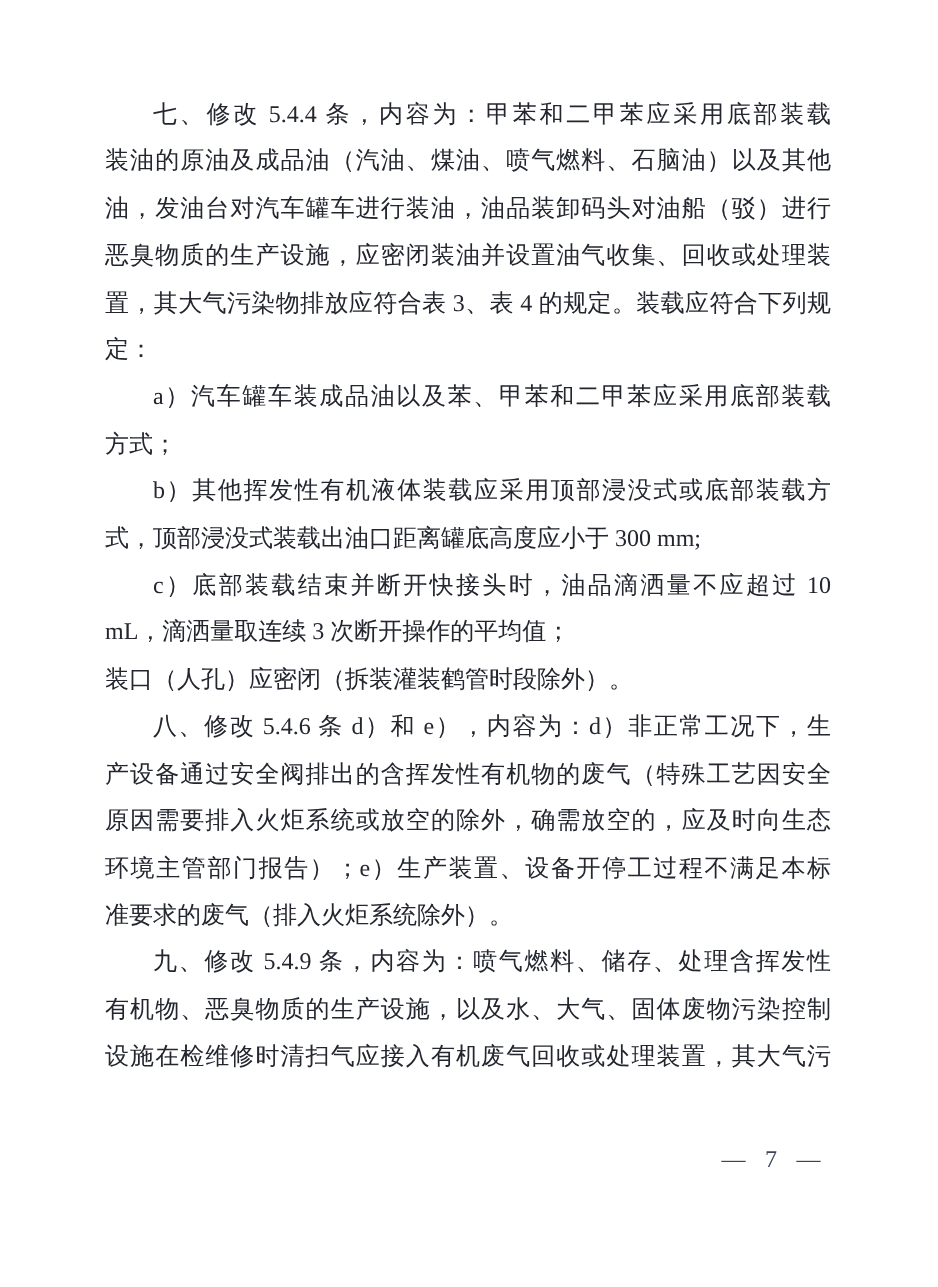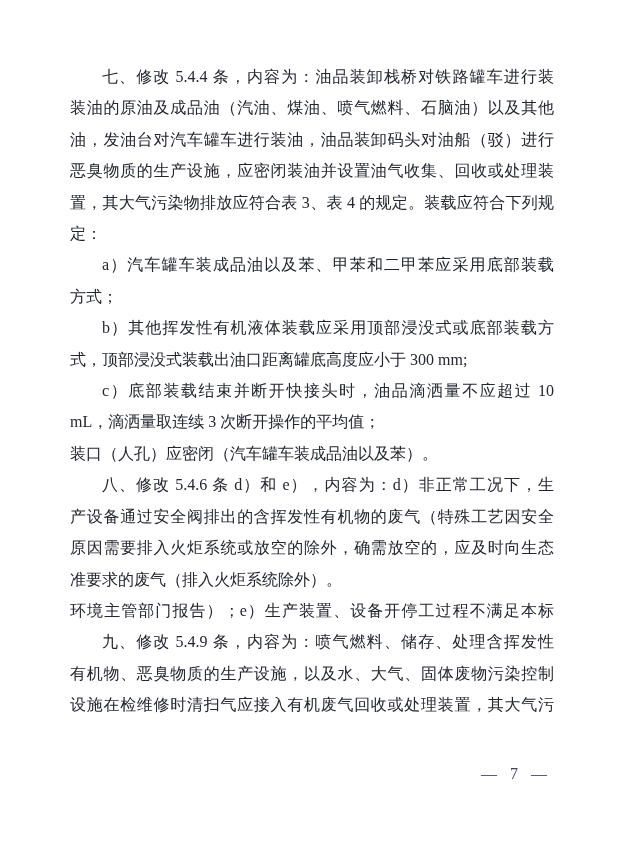--- a/index.html
+++ b/index.html
@@ -47,38 +47,38 @@
     letter-spacing: 2px;
     word-spacing: 5px;
     white-space: nowrap;
   }
 </style>
 </head>
 <body>
 
 <div class="page">
   <div class="body-text">
-    <div class="line j ind">七、修改 5.4.4 条，内容为：油品装卸栈桥对铁路罐车进行装</div>
+    <div class="line j ind">七、修改 5.4.4 条，内容为：甲苯和二甲苯应采用底部装载</div>
     <div class="line j">装油的原油及成品油（汽油、煤油、喷气燃料、石脑油）以及其他</div>
     <div class="line j">油，发油台对汽车罐车进行装油，油品装卸码头对油船（驳）进行</div>
     <div class="line j">恶臭物质的生产设施，应密闭装油并设置油气收集、回收或处理装</div>
     <div class="line j">置，其大气污染物排放应符合表 3、表 4 的规定。装载应符合下列规</div>
     <div class="line">定：</div>
     <div class="line j ind">a）汽车罐车装成品油以及苯、甲苯和二甲苯应采用底部装载</div>
     <div class="line">方式；</div>
     <div class="line j ind">b）其他挥发性有机液体装载应采用顶部浸没式或底部装载方</div>
     <div class="line">式，顶部浸没式装载出油口距离罐底高度应小于 300 mm;</div>
     <div class="line j ind">c）底部装载结束并断开快接头时，油品滴洒量不应超过 10</div>
     <div class="line">mL，滴洒量取连续 3 次断开操作的平均值；</div>
-    <div class="line">装口（人孔）应密闭（汽车罐车装成品油以及苯）。</div>
+    <div class="line">装口（人孔）应密闭（拆装灌装鹤管时段除外）。</div>
     <div class="line j ind">八、修改 5.4.6 条 d）和 e），内容为：d）非正常工况下，生</div>
     <div class="line j">产设备通过安全阀排出的含挥发性有机物的废气（特殊工艺因安全</div>
     <div class="line j">原因需要排入火炬系统或放空的除外，确需放空的，应及时向生态</div>
+    <div class="line j">环境主管部门报告）；e）生产装置、设备开停工过程不满足本标</div>
     <div class="line">准要求的废气（排入火炬系统除外）。</div>
-    <div class="line j">环境主管部门报告）；e）生产装置、设备开停工过程不满足本标</div>
     <div class="line j ind">九、修改 5.4.9 条，内容为：喷气燃料、储存、处理含挥发性</div>
     <div class="line j">有机物、恶臭物质的生产设施，以及水、大气、固体废物污染控制</div>
     <div class="line j">设施在检维修时清扫气应接入有机废气回收或处理装置，其大气污</div>
   </div>
 
   <div class="footer">
     <span>— 7 —</span>
   </div>
 </div>
 

